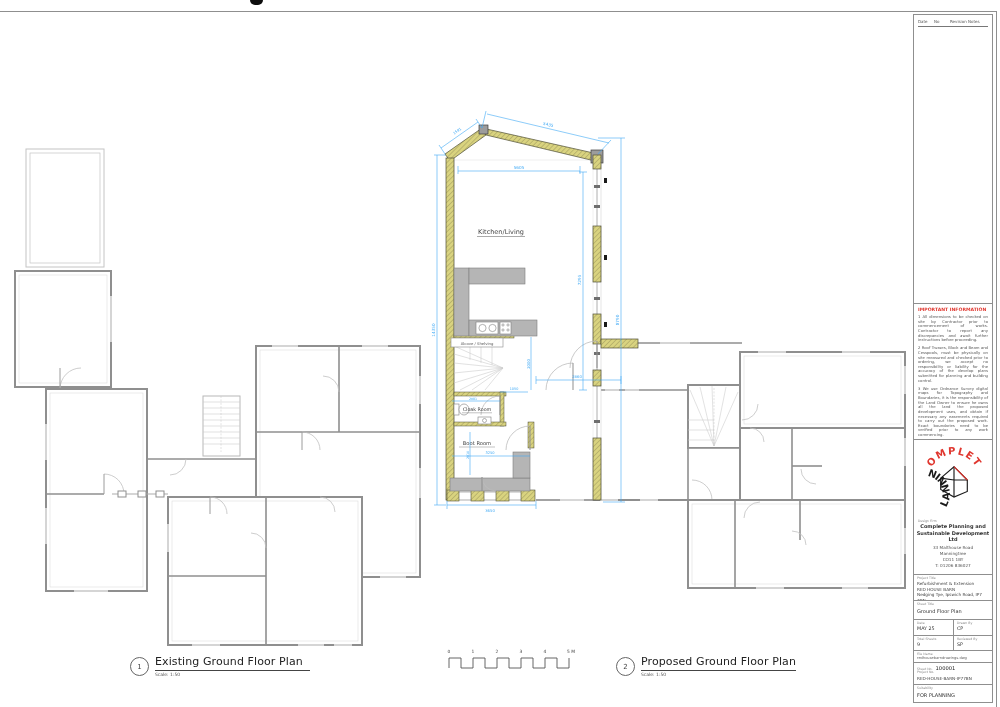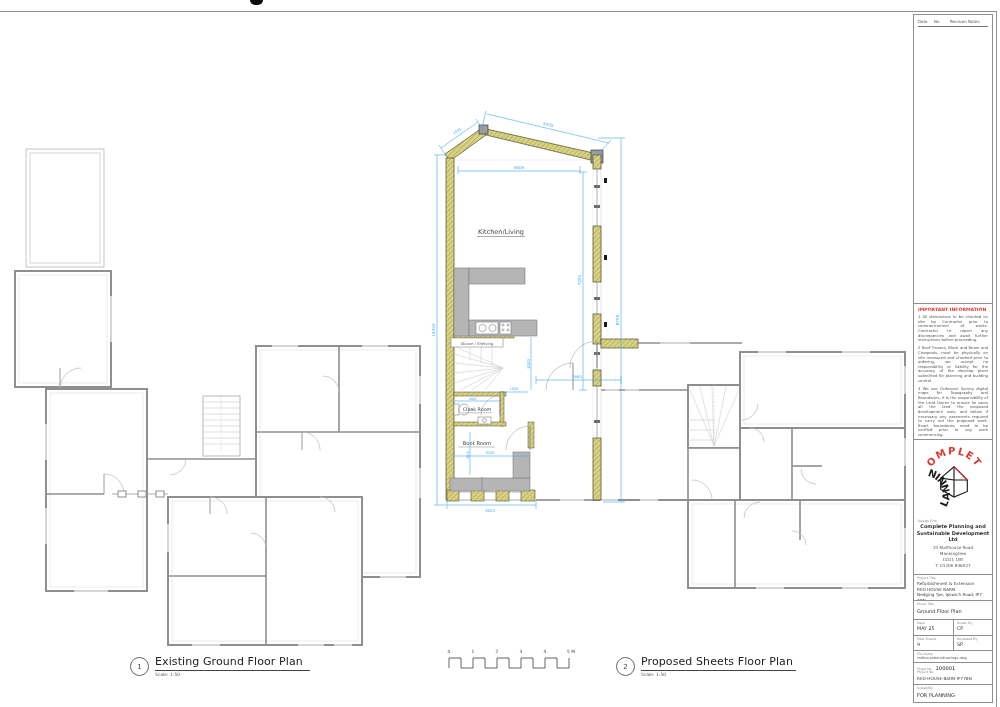--- a/index.html
+++ b/index.html
@@ -406,21 +406,21 @@
       <div class="cap-rule"></div>
       <div class="cap-scale">Scale: 1:50</div>
     </div>
   </div>
 
   <div class="caption" style="left:616px;top:655px;">
     <div class="cap-circle">
       <span>2</span>
     </div>
     <div>
-      <div class="cap-title">Proposed Sheets Floor Plan</div>
+      <div class="cap-title">Proposed Ground Floor Plan</div>
       <div class="cap-rule"></div>
       <div class="cap-scale">Scale: 1:50</div>
     </div>
   </div>
 
   <div class="tb">
 
     <div class="tb-sec tb-rev">
       <div class="rev-head">
         <span class="c1">Date</span>

